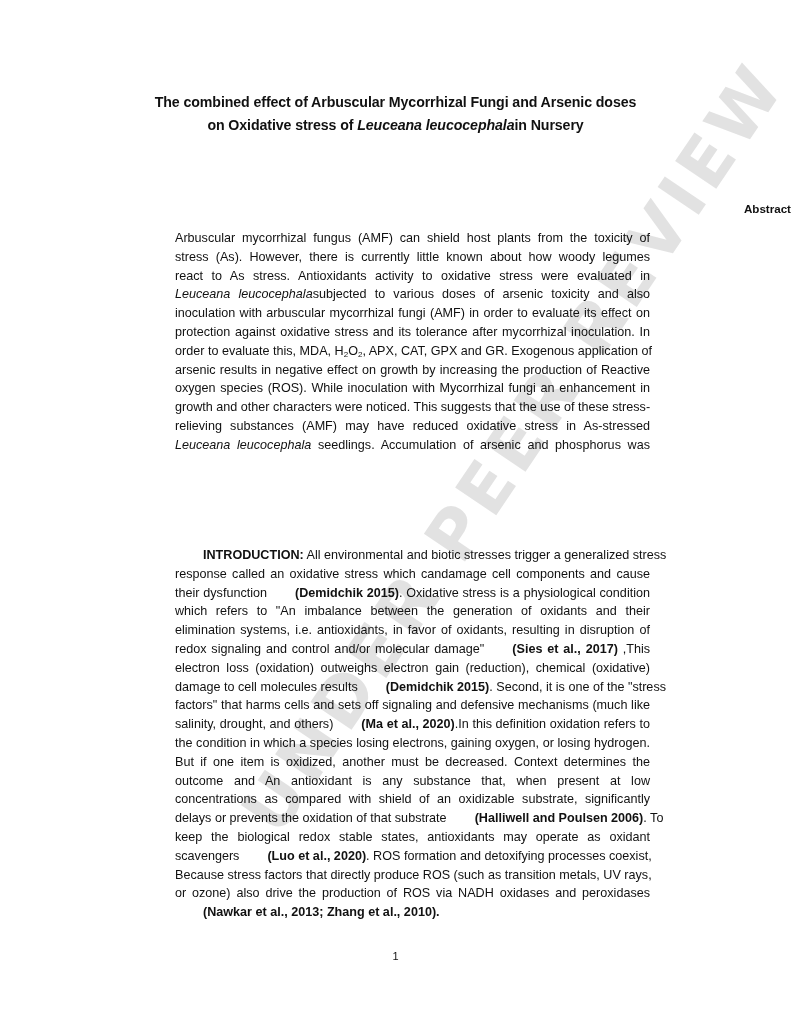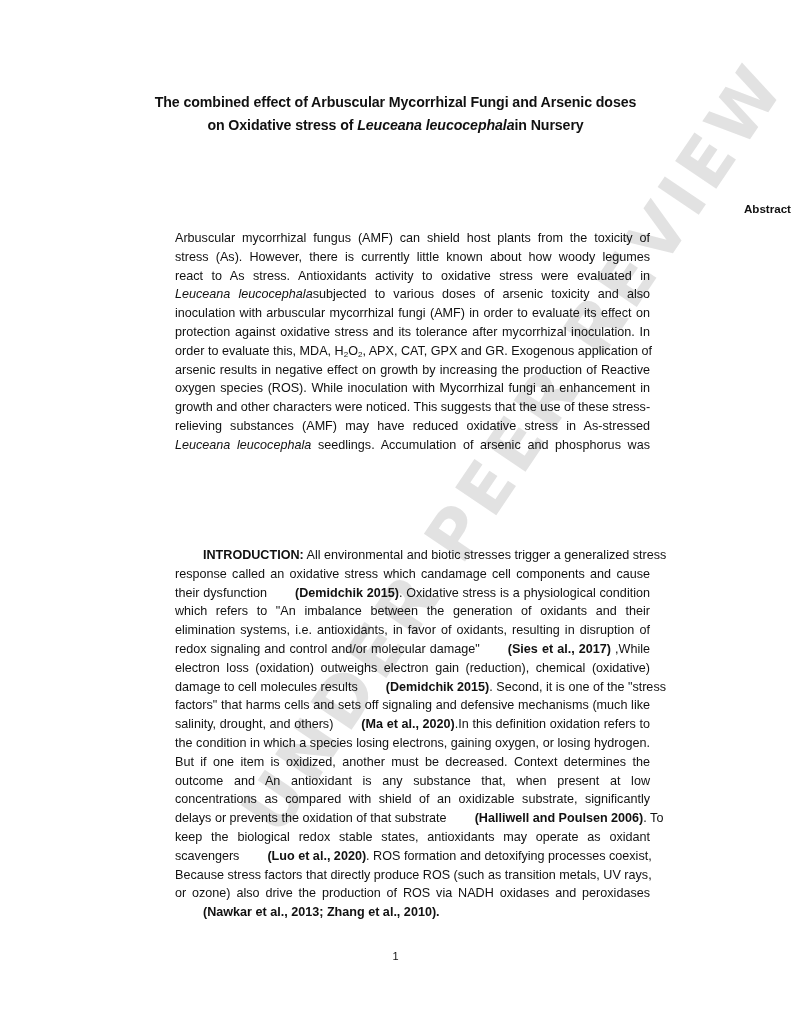--- a/index.html
+++ b/index.html
@@ -127,21 +127,21 @@
       <span class="ln"><span class="i">Leuceana leucocephala</span><span> seedlings. Accumulation of arsenic and phosphorus was</span></span>
     </div>
 
 
   <div class="block intro-body" id="intro-body">
       <span class="ln"><span class="b">INTRODUCTION:</span><span> All environmental and biotic stresses trigger a generalized stress</span></span>
       <span class="ln"><span>response called an oxidative stress which candamage cell components and cause</span></span>
       <span class="ln"><span>their dysfunction</span><span class="b">(Demidchik 2015)</span><span>. Oxidative stress is a physiological condition</span></span>
       <span class="ln"><span>which refers to "An imbalance between the generation of oxidants and their</span></span>
       <span class="ln"><span>elimination systems, i.e. antioxidants, in favor of oxidants, resulting in disruption of</span></span>
-      <span class="ln"><span>redox signaling and control and/or molecular damage"</span><span class="b">(Sies et al., 2017)</span><span> ,While</span></span>
+      <span class="ln"><span>redox signaling and control and/or molecular damage"</span><span class="b">(Sies et al., 2017)</span><span> ,This</span></span>
       <span class="ln"><span>electron loss (oxidation) outweighs electron gain (reduction), chemical (oxidative)</span></span>
       <span class="ln"><span>damage to cell molecules results</span><span class="b">(Demidchik 2015)</span><span>. Second, it is one of the "stress</span></span>
       <span class="ln"><span>factors" that harms cells and sets off signaling and defensive mechanisms (much like</span></span>
       <span class="ln"><span>salinity, drought, and others)</span><span class="b">(Ma et al., 2020)</span><span>.In this definition oxidation refers to</span></span>
       <span class="ln"><span>the condition in which a species losing electrons, gaining oxygen, or losing hydrogen.</span></span>
       <span class="ln"><span>But if one item is oxidized, another must be decreased. Context determines the</span></span>
       <span class="ln"><span>outcome and An antioxidant is any substance that, when present at low</span></span>
       <span class="ln"><span>concentrations as compared with shield of an oxidizable substrate, significantly</span></span>
       <span class="ln"><span>delays or prevents the oxidation of that substrate</span><span class="b">(Halliwell and Poulsen 2006)</span><span>. To</span></span>
       <span class="ln"><span>keep the biological redox stable states, antioxidants may operate as oxidant</span></span>

